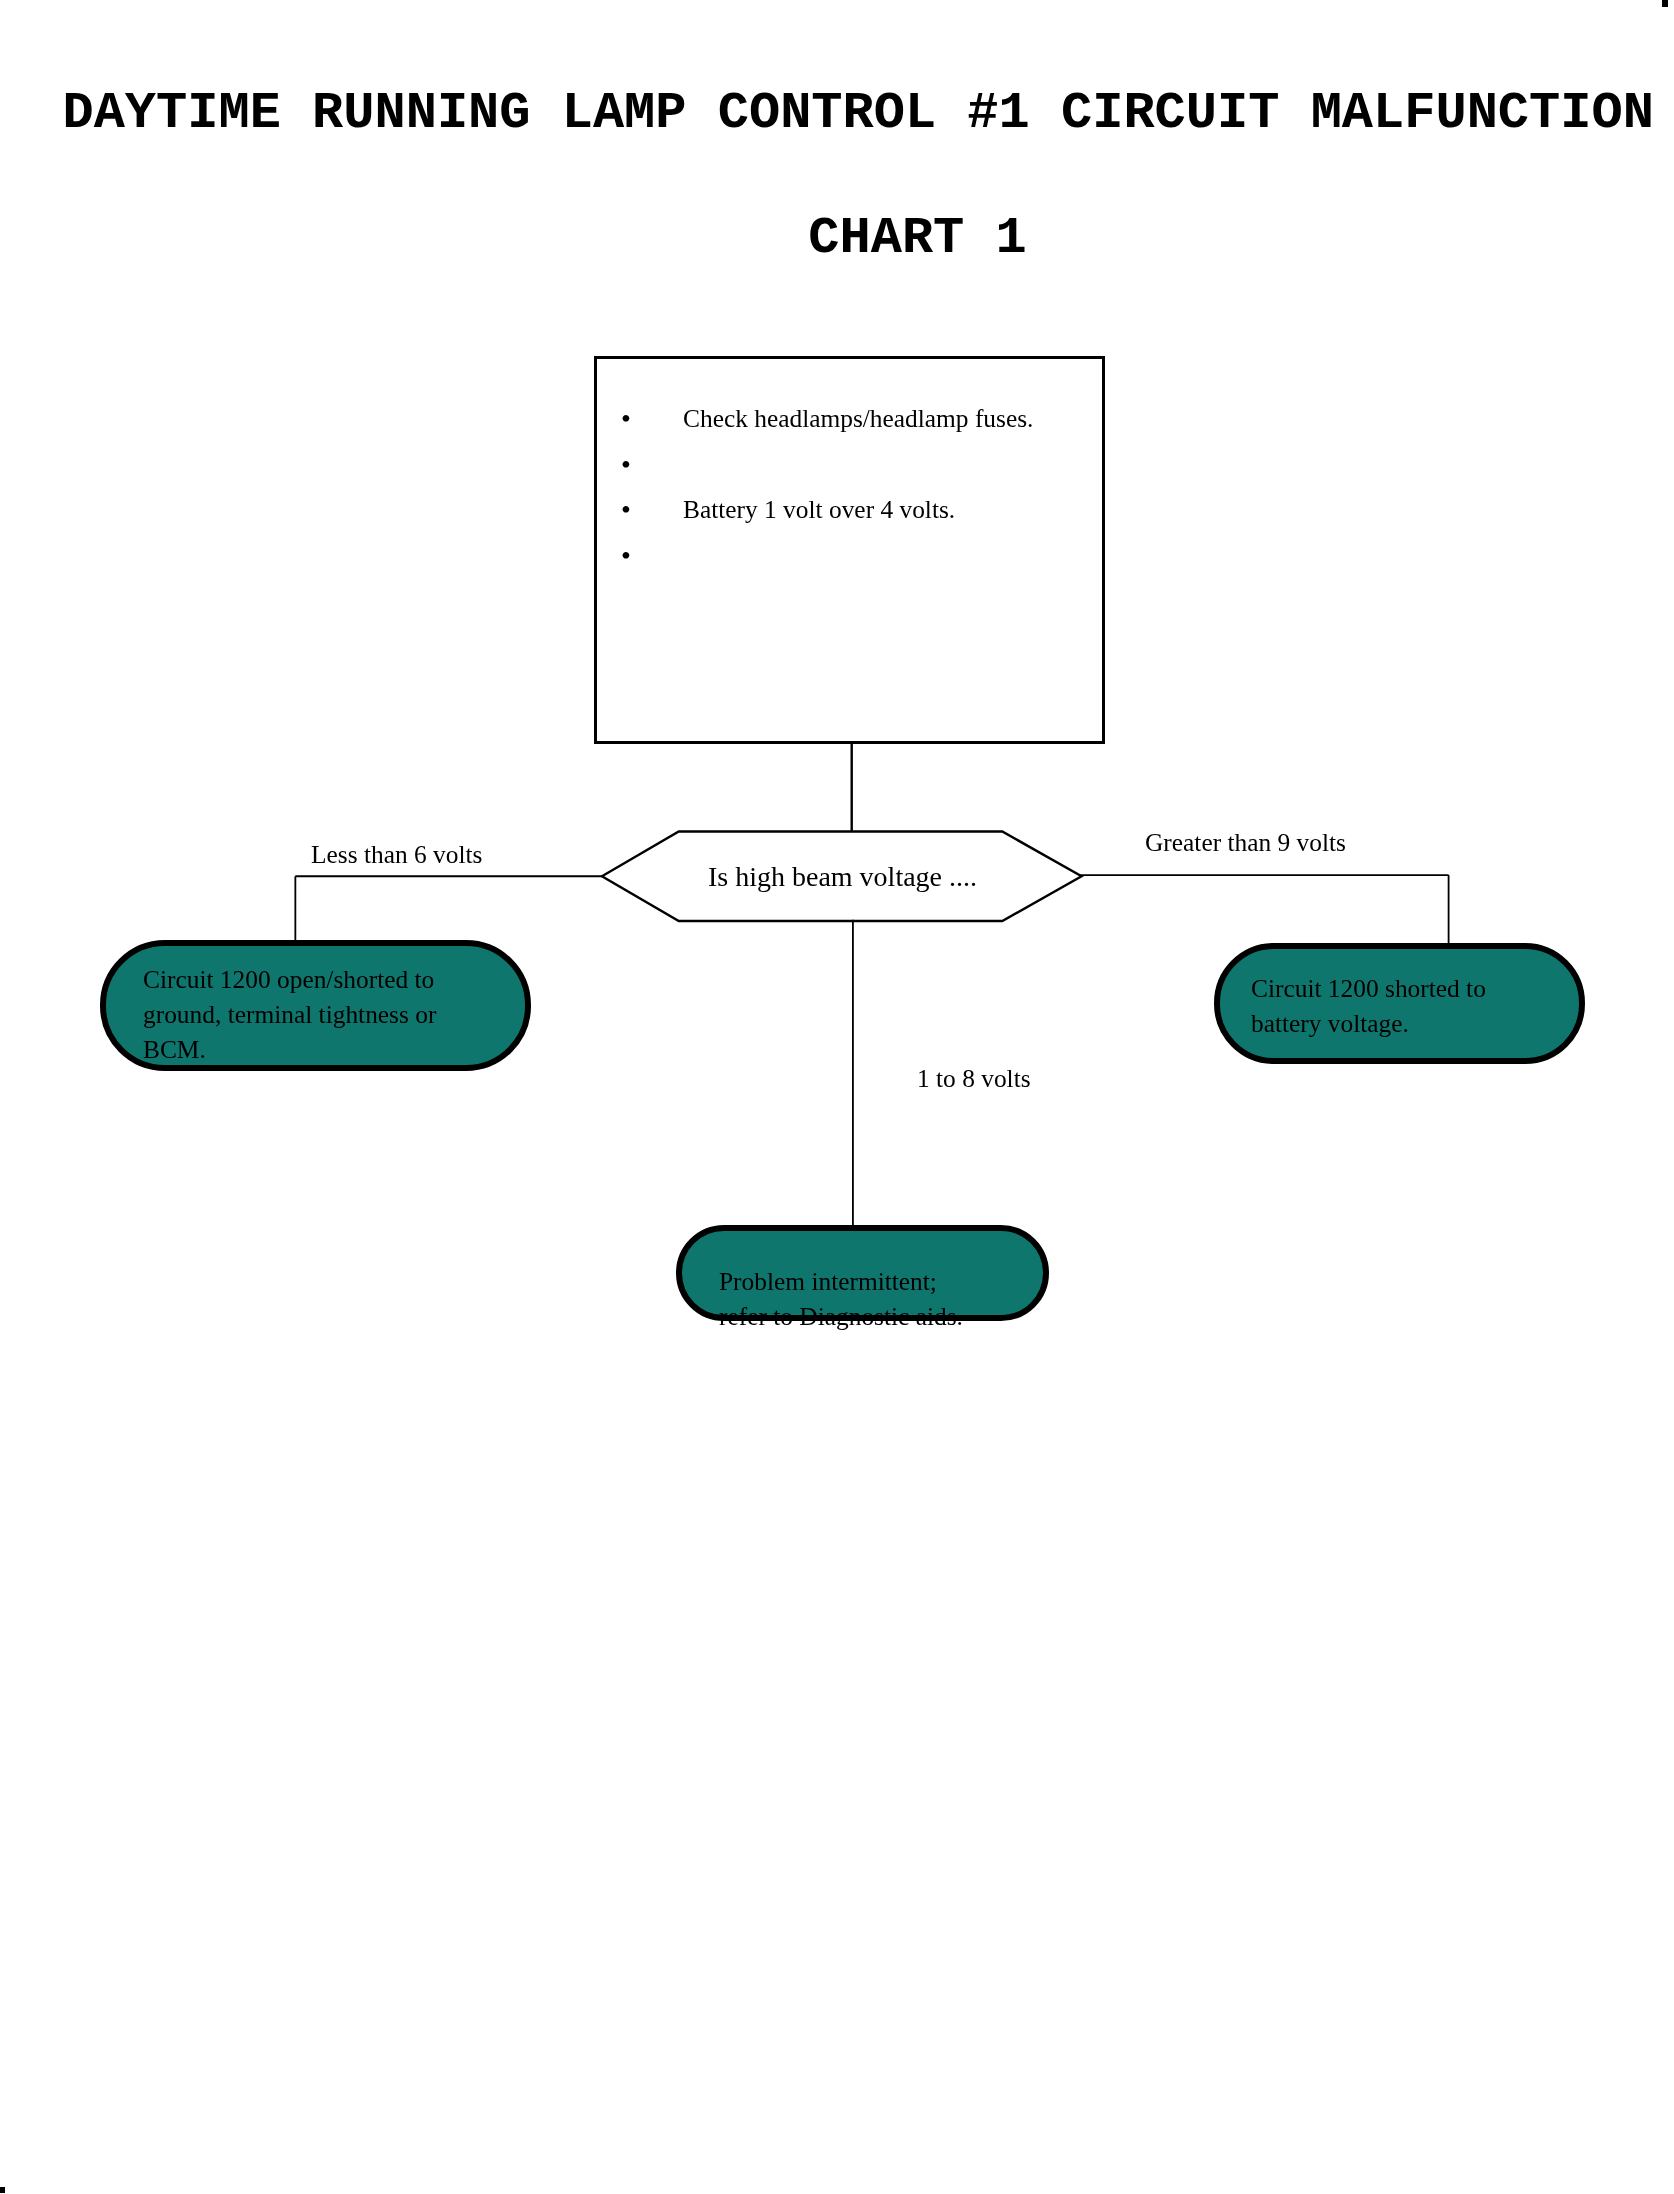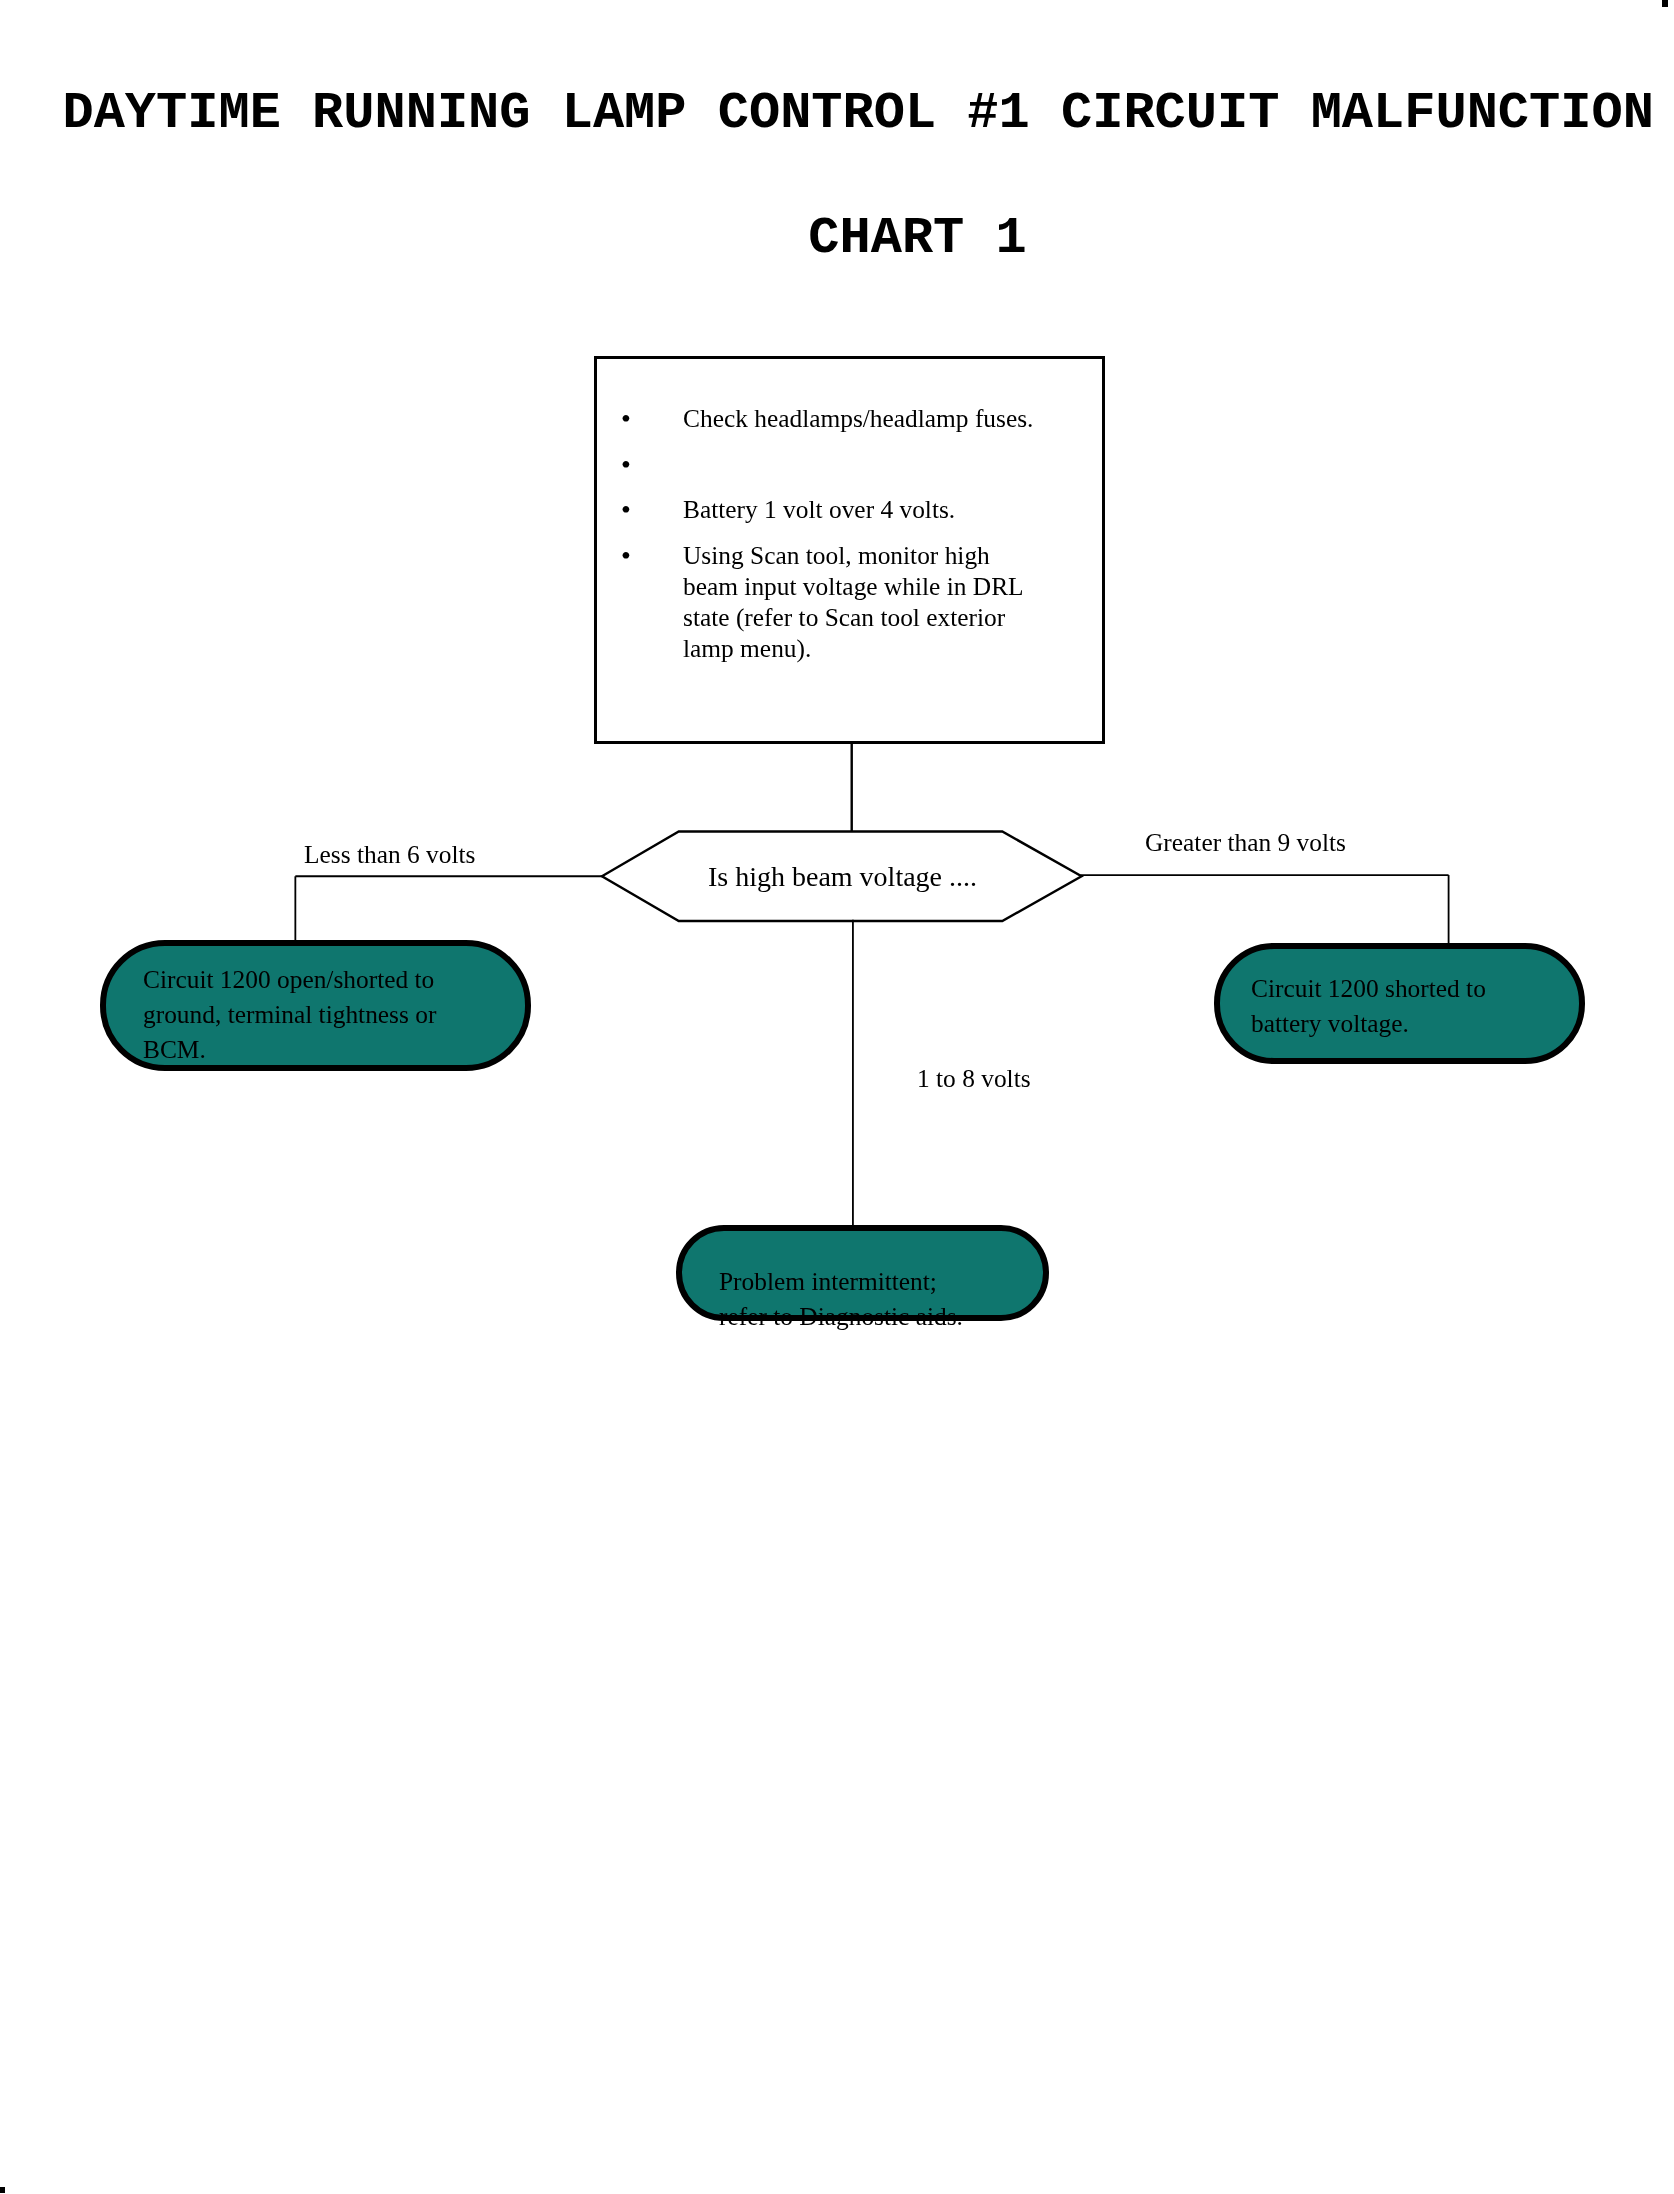--- a/index.html
+++ b/index.html
@@ -89,21 +89,21 @@
     line-height: 31px;
   }
 
   
   .edge-label {
     position: absolute;
     font-size: 25.4px;
     line-height: 31px;
     white-space: nowrap;
   }
-  .edge-label.left   { left: 304px;  top: 839px; }
+  .edge-label.left   { left: 311px;  top: 839px; }
   .edge-label.right  { left: 1145px; top: 827px; }
   .edge-label.bottom { left: 917px; top: 1063px; }
 
   
   .stadium {
     position: absolute;
     border: 6px solid #000;
     box-sizing: border-box;
     background: #0f766e;
     font-size: 25.4px;
@@ -176,24 +176,20 @@
     </li>
     <li>
       <span class="dot">•</span>
     </li>
     <li>
       <span class="dot">•</span>
       <span class="wrapped">Battery 1 volt over 4 volts.</span>
     </li>
     <li>
       <span class="dot">•</span>
-      <span class="wrapped">Using Scan tool, monitor high
-beam input voltage while in DRL
-state (refer to Scan tool exterior
-lamp menu).</span>
     </li>
   </ul>
 </div>
 
 <div class="hex-label">Is high beam voltage ....</div>
 
 <div class="edge-label left">Less than 6 volts</div>
 <div class="edge-label right">Greater than 9 volts</div>
 <div class="edge-label bottom">1 to 8 volts</div>
 

